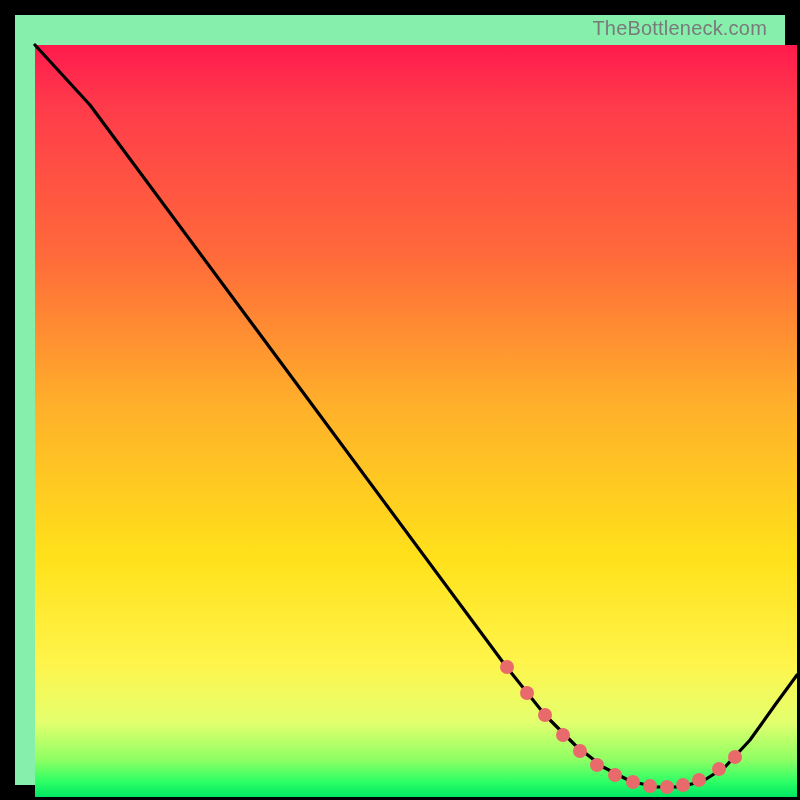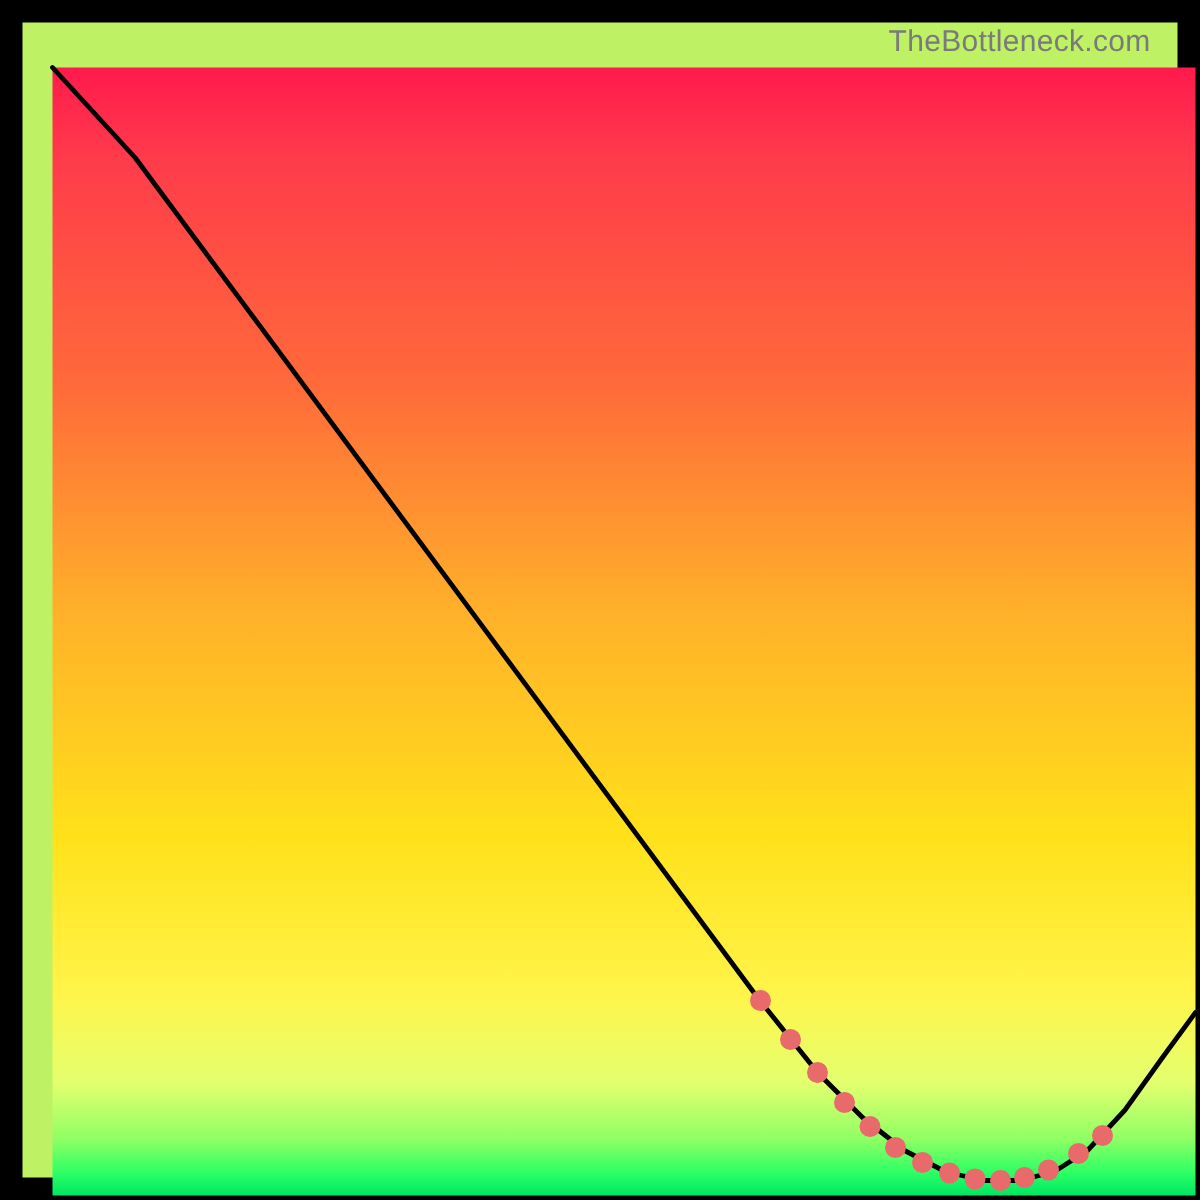--- a/index.html
+++ b/index.html
@@ -10,21 +10,21 @@
     background: #000;
     overflow: hidden;
     font-family: Arial, Helvetica, sans-serif;
   }
   .frame {
     position: absolute;
     left: 15px;
     top: 15px;
     width: 770px;
     height: 770px;
-    background: #bef264;
+    background: #86efac;
   }
   .plot-area {
     position: absolute;
     left: 20px;
     top: 30px;
     width: 762px;
     height: 752px;
     
     background: linear-gradient(
       to bottom,

